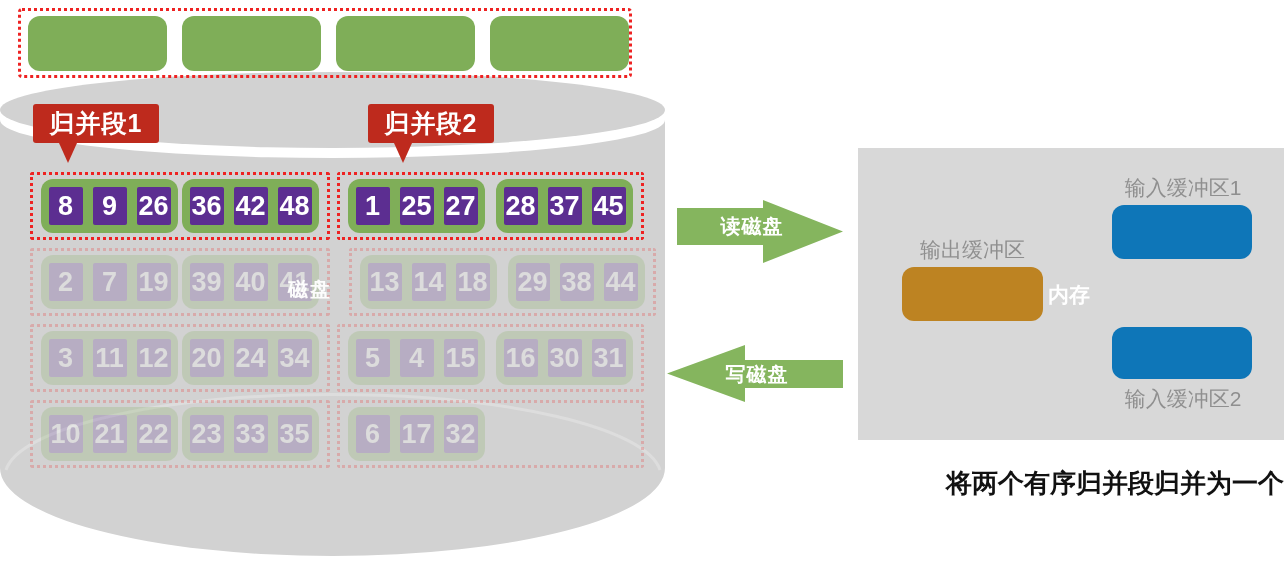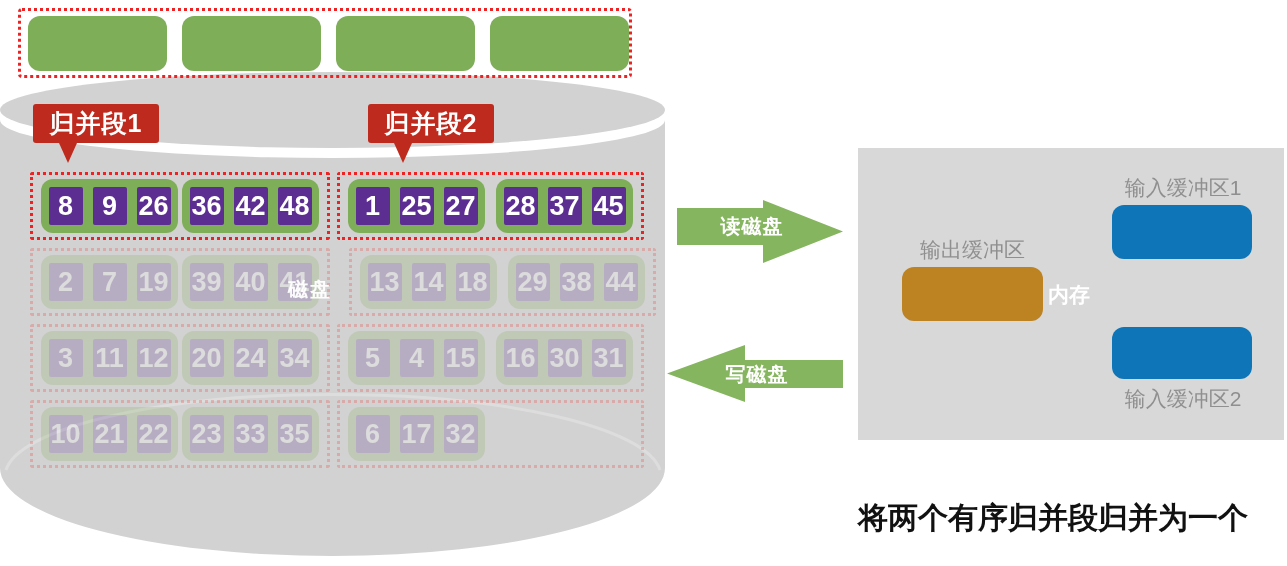--- a/index.html
+++ b/index.html
@@ -77,21 +77,21 @@
   #in-buf2-label { left: 200px; top: 237px; width: 250px; }
   #out-buf-label { left: 0px;   top: 88px;  width: 229px; }
   .buf-box { position: absolute; border-radius: 12px; }
   #in-buf1-box { left: 254px; top: 57px;  width: 140px; height: 54px; background: #0e76b8; }
   #in-buf2-box { left: 254px; top: 179px; width: 140px; height: 52px; background: #0e76b8; }
   #out-buf-box { left: 44px;  top: 119px; width: 141px; height: 54px; background: #bd8322; }
   #memory-label { position: absolute; left: 190px; top: 133px; color: #fff; font-weight: bold; font-size: 21px; }
 
   #caption {
     position: absolute; left: 858px; top: 466px; width: 426px;
-    text-align: left; font-weight: bold; font-size: 30px; color: #111; margin-top: 32px;
+    text-align: right; font-weight: bold; font-size: 26px; color: #111;
   }
 </style>
 </head>
 <body>
 
 <div id="stage">
 
   <svg id="disk-svg" width="666" height="566" viewBox="0 0 666 566">
     <path d="M0,120 A332.5,38 0 0 0 665,120 L665,468 A332.5,88 0 0 1 0,468 Z" fill="#d2d2d2"></path>
     <ellipse cx="332.5" cy="110" rx="332.5" ry="38" fill="#d2d2d2"></ellipse>

